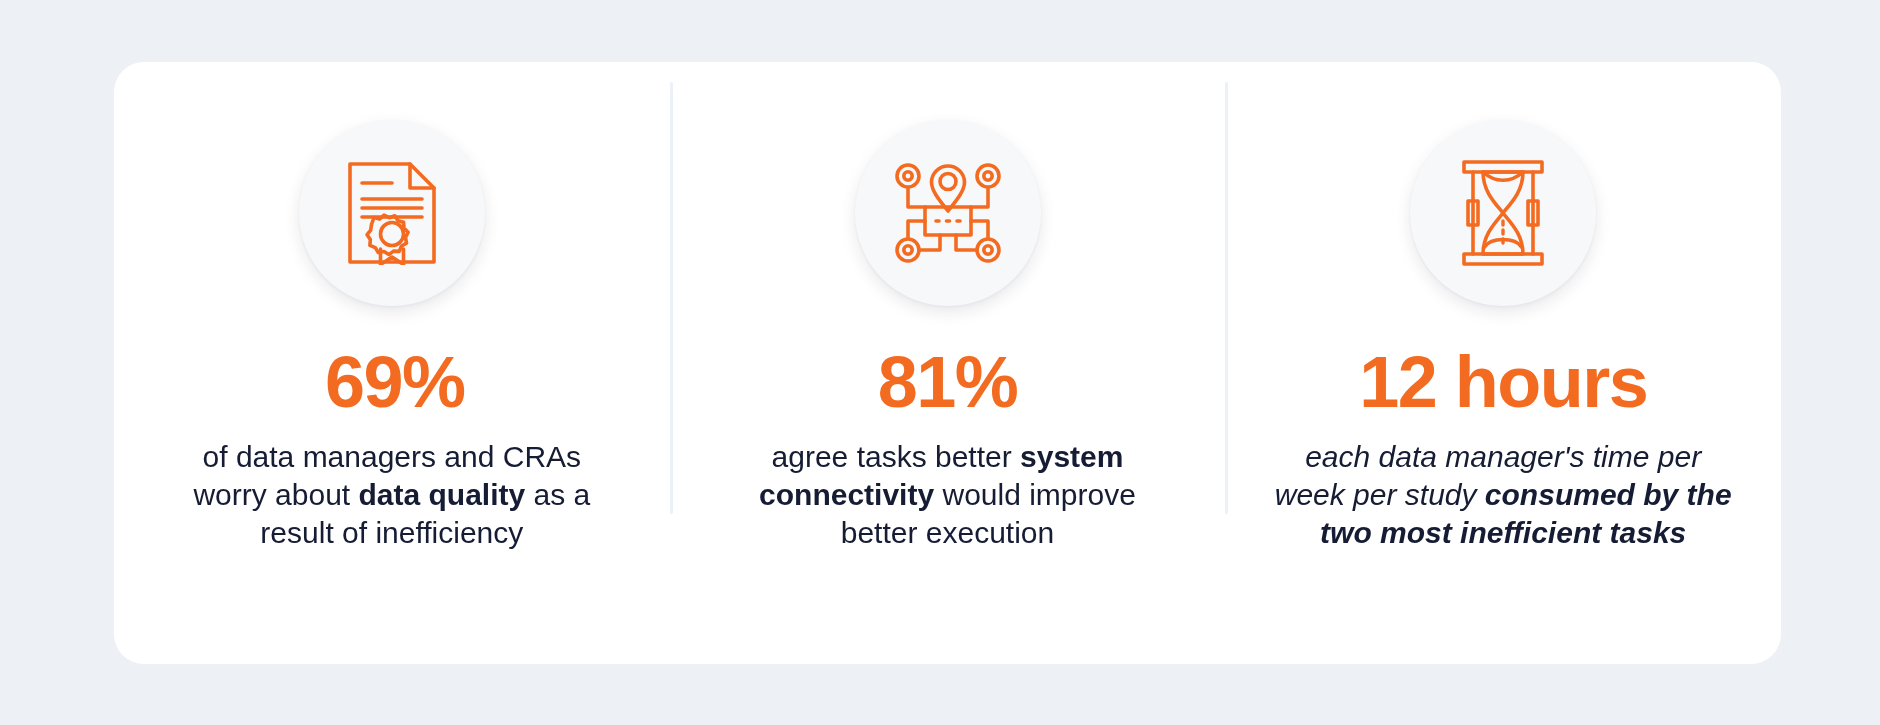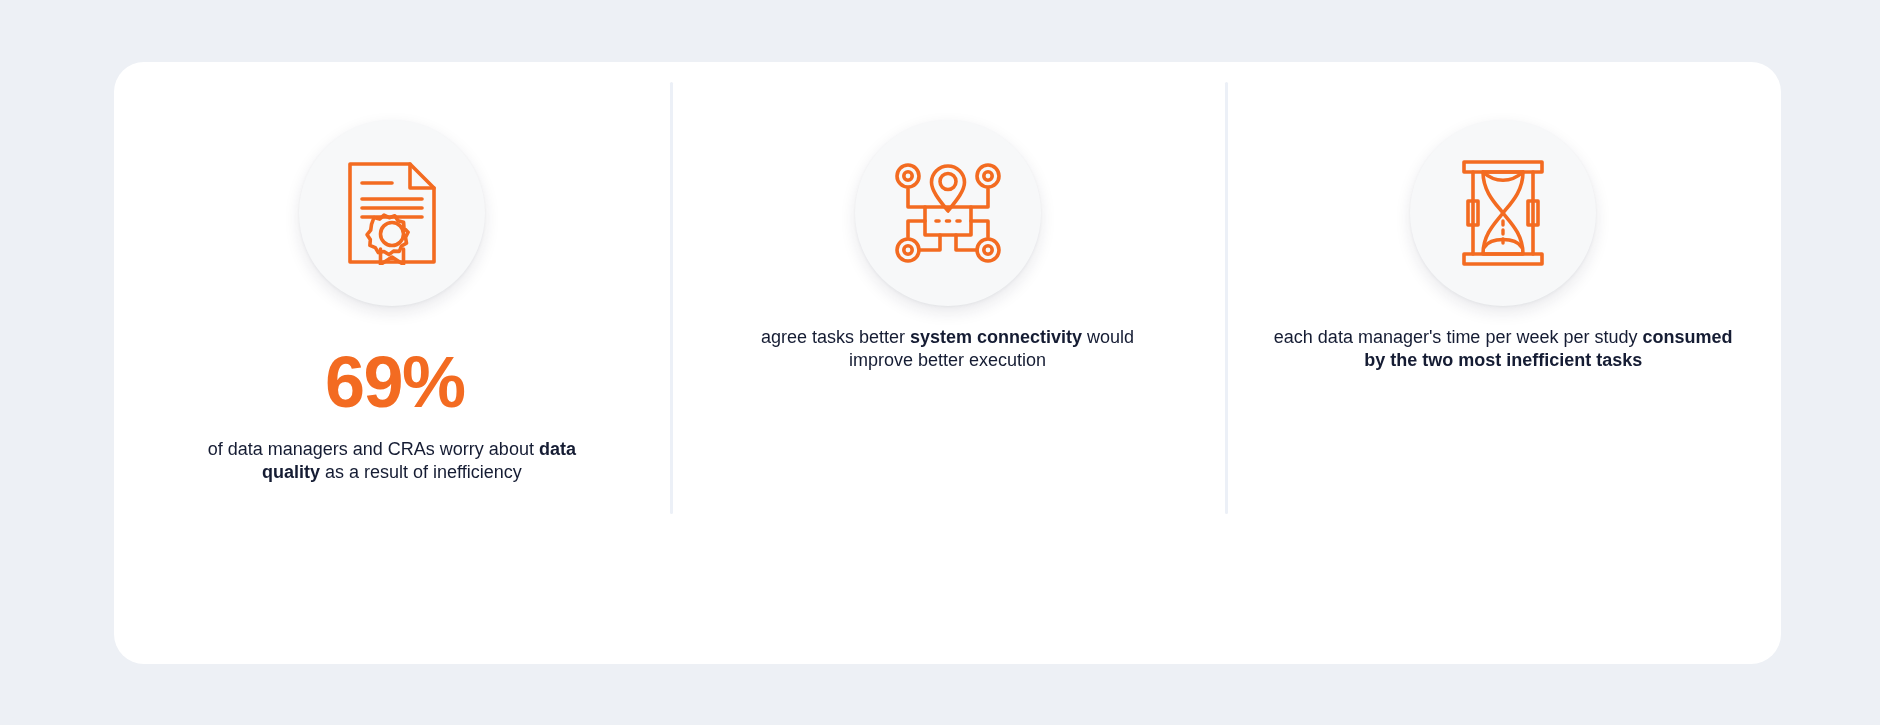--- a/index.html
+++ b/index.html
@@ -84,33 +84,33 @@
     font-size: 72px;
     line-height: 1.0;
     font-weight: bold;
     letter-spacing: -1.5px;
     white-space: nowrap;
   }
 
   .stat-desc {
     margin-top: 20px;
     color: #151c33;
-    font-size: 18px;
+    font-size: 30px;
     line-height: 1.26;
     text-align: center;
     max-width: 430px;
     font-weight: normal;
   }
 
   .stat-desc b {
     font-weight: bold;
   }
 
   .col-1 .stat-value { margin-left: 6px; }
-  .col-3 .stat-desc { max-width: 470px; }
+  .col-3 .stat-desc { max-width: 470px; font-style: italic; }
 </style>
 </head>
 <body>
 
 <div class="page">
 
   <div class="stats-card">
 
     <div class="stat-column col-1">
       <div class="icon-circle">
@@ -158,20 +158,21 @@
             <line x1="62" y1="58" x2="65" y2="58"></line>
             <path d="M13 26 V44 H30"></path>
             <path d="M93 26 V44 H76"></path>
             <path d="M13 74 V58 H30"></path>
             <path d="M93 74 V58 H76"></path>
             <path d="M24 87 H45 V72"></path>
             <path d="M82 87 H61 V72"></path>
           </svg>
         </span>
       </div>
+      <div class="stat-value">81%</div>
       <div class="stat-desc">
         <span>agree tasks better </span><b>system connectivity</b><span> would improve better execution</span>
       </div>
     </div>
 
     <div class="stat-column col-3">
       <div class="icon-circle">
         <span>
           <svg width="84" height="108" viewBox="0 0 84 108" fill="none" stroke="#f36b21" stroke-width="3.6" stroke-linecap="round" stroke-linejoin="round">
             <rect x="3" y="3" width="78" height="10"></rect>
@@ -183,19 +184,20 @@
             <path d="M22 13 H62 C62 33 49 45 42 54 C35 45 22 33 22 13 Z"></path>
             <path d="M22 95 H62 C62 75 49 63 42 54 C35 63 22 75 22 95 Z"></path>
             <path d="M22 13 C34 24 50 24 62 13"></path>
             <path d="M23.5 88 C30 78 54 78 60.5 88"></path>
             <line x1="42" y1="62" x2="42" y2="66" stroke-width="3.4"></line>
             <line x1="42" y1="71" x2="42" y2="75" stroke-width="3.4"></line>
             <line x1="42" y1="80" x2="42" y2="84" stroke-width="3.4"></line>
           </svg>
         </span>
       </div>
+      <div class="stat-value">12 hours</div>
       <div class="stat-desc">
         <span>each data manager's time per week per study </span><b>consumed by the two most inefficient tasks</b><span></span>
       </div>
     </div>
 
   </div>
 </div>
 
 </body></html>

